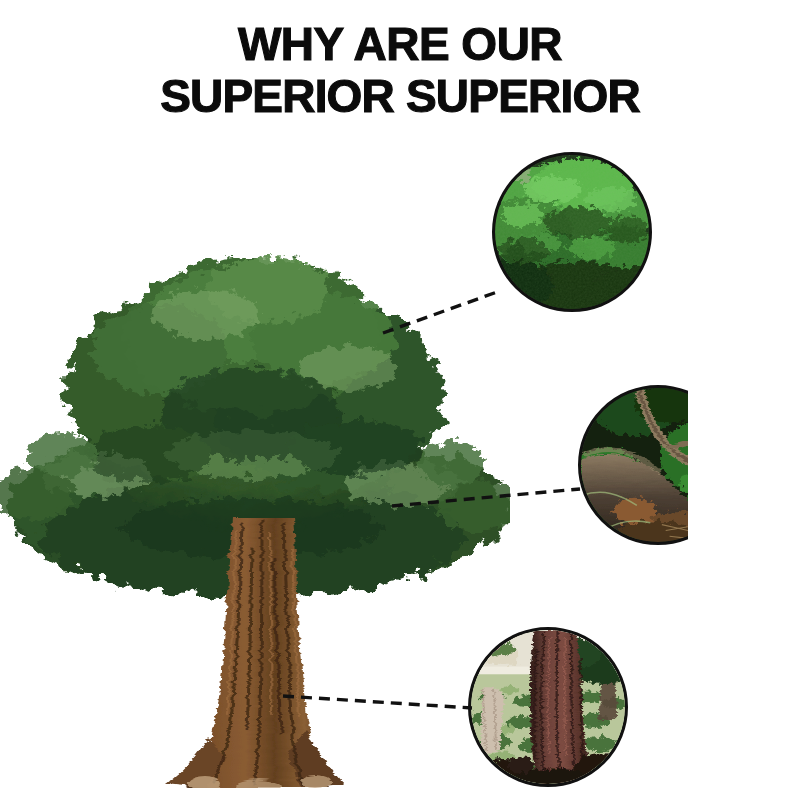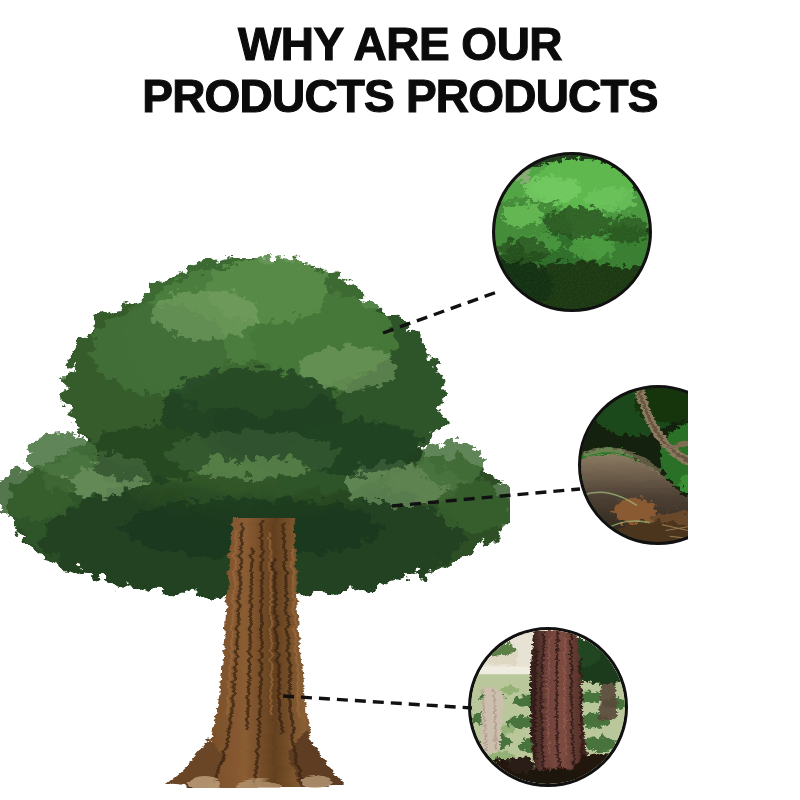--- a/index.html
+++ b/index.html
@@ -97,21 +97,21 @@
     fill: none;
   }
 </style>
 </head>
 <body>
 
 <div id="page">
 
   <div class="headline">
     <span class="ln ln1">WHY ARE OUR</span>
-    <span class="ln ln2">PRODUCTS PRODUCTS</span>
+    <span class="ln ln2">SUPERIOR SUPERIOR</span>
   </div>
 
   <div class="tree-figure">
     <svg class="tree-svg" viewBox="0 0 510 570" preserveAspectRatio="none">
       <defs>
         <radialGradient id="canopyG" cx="50%" cy="38%" r="68%">
           <stop offset="0%" stop-color="#5f8f4a"></stop>
           <stop offset="42%" stop-color="#3c6630"></stop>
           <stop offset="78%" stop-color="#2a4c24"></stop>
           <stop offset="100%" stop-color="#1d3a1c"></stop>

